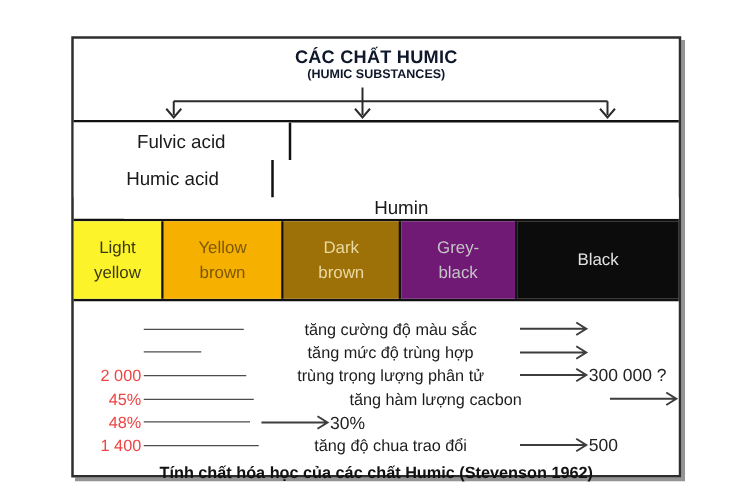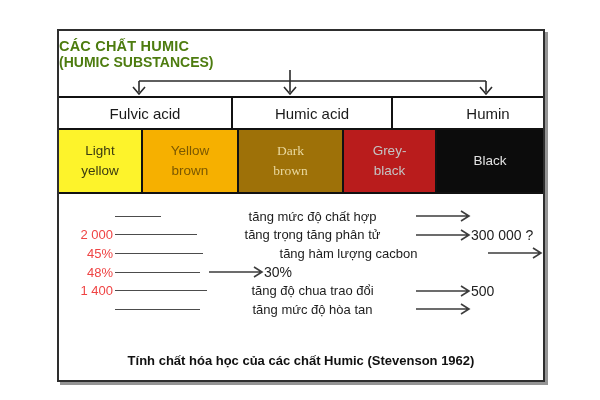--- a/index.html
+++ b/index.html
@@ -8,43 +8,43 @@
 
   .diagram-box {
     position: absolute; left: 57px; top: 29px; width: 488px; height: 353px;
     background: #fff; border: 2px solid #2e2e2e;
     box-shadow: 3px 3px 0 rgba(60,60,60,0.55);
     display: flex; flex-direction: column;
   }
 
   
   .top-section { position: relative; height: 65px; flex: none; }
-  .title { text-align: left; padding-top: 7px; color: #4d7c0f; }
+  .title { text-align: center; padding-top: 7px; color: #0f172a; }
   .title .t1 { font-size: 14.5px; font-weight: bold; letter-spacing: 0.2px; }
-  .title .t2 { font-size: 14px; font-weight: bold; }
+  .title .t2 { font-size: 10px; font-weight: bold; }
   .connector { position: absolute; left: 0; bottom: -1px; }
 
   
   .class-table { flex: none; border-top: 2px solid #111; border-bottom: 2px solid #111; }
-  .class-row { display: flex; }
+  .class-row { display: flex; flex-direction: column; }
   .class-cell {
     height: 30px; display: flex; align-items: center; justify-content: center;
     font-size: 15px; color: #1a1a1a; background: #fff;
     border-right: 2px solid #111;
   }
   .class-cell:last-child { border-right: none; margin-left: 40px; }
   .band-row { display: flex; border-top: 2px solid #111; }
   .band-cell {
     height: 62px; display: flex; flex-direction: column; align-items: center;
     justify-content: center; font-size: 13.5px; line-height: 1.5;
     border-right: 2px solid #111; text-align: center;
   }
   .band-cell:last-child { border-right: none; }
   .w-c1 { width: 174px; } .w-c2 { width: 160px; } .w-c3 { flex: 1; }
-  .w-b1 { width: 84px; } .w-b2 { width: 96px; } .w-b3 { width: 105px; font-family: Liberation Serif, serif; }
+  .w-b1 { width: 72px; } .w-b2 { width: 96px; } .w-b3 { width: 94px; }
   .w-b4 { width: 93px; } .w-b5 { flex: 1; }
 
   
   .props { flex: 1; padding-top: 13px; }
   .prow { display: flex; align-items: center; height: 18.6px; }
   .pl { width: 54px; text-align: right; font-size: 13px; color: #ef4444;
     white-space: nowrap; }
   .plc { width: 96px; display: flex; align-items: center; padding-left: 2px; }
   .pline { display: block; height: 0; border-top: 1.6px solid #4c4c4c; }
   .pc { flex: 1; text-align: center; font-size: 13px; color: #1c1c1c;
@@ -87,54 +87,67 @@
         <span>yellow</span>
       </div>
       <div class="band-cell w-b2" style="background: rgb(246, 176, 0); color: rgb(123, 88, 0);">
         <span>Yellow</span>
         <span>brown</span>
       </div>
       <div class="band-cell w-b3" style="background: rgb(158, 113, 8); color: rgb(234, 217, 160);">
         <span>Dark</span>
         <span>brown</span>
       </div>
-      <div class="band-cell w-b4" style="background: #b91c1c; color: rgb(196, 196, 196);">
+      <div class="band-cell w-b4" style="background: #701a75; color: rgb(196, 196, 196);">
         <span>Grey-</span>
         <span>black</span>
       </div>
       <div class="band-cell w-b5" style="background: rgb(12, 12, 12); color: rgb(227, 227, 227);">
         <span>Black</span>
         <span></span>
       </div>
     </div>
   </div>
 
   <div class="props">
 
+    <div class="prow">
+      <span class="pl"></span>
+      <span class="plc">
+          <i class="pline" style="width:80px"></i>
+        </span>
+      <span class="pc">tăng cường độ màu sắc</span>
+      <span class="pa">
+          <svg width="55" height="12" viewBox="0 0 55 12">
+            <path d="M0 6 H52 M45 1 L53 6 L45 11" fill="none" stroke="#3d3d3d" stroke-width="1.6"></path>
+          </svg>
+        </span>
+      <span class="pr"></span>
+    </div>
 
     <div class="prow">
       <span class="pl"></span>
       <span class="plc">
           <i class="pline" style="width:46px"></i>
         </span>
-      <span class="pc">tăng mức độ chất hợp</span>
+      <span class="pc">tăng mức độ trùng hợp</span>
       <span class="pa">
           <svg width="55" height="12" viewBox="0 0 55 12">
             <path d="M0 6 H52 M45 1 L53 6 L45 11" fill="none" stroke="#3d3d3d" stroke-width="1.6"></path>
           </svg>
         </span>
       <span class="pr"></span>
     </div>
 
     <div class="prow">
       <span class="pl">2 000</span>
       <span class="plc">
           <i class="pline" style="width:82px"></i>
         </span>
-      <span class="pc">tăng trọng tăng phân tử</span>
+      <span class="pc">trùng trọng lượng phân tử</span>
       <span class="pa">
           <svg width="55" height="12" viewBox="0 0 55 12">
             <path d="M0 6 H52 M45 1 L53 6 L45 11" fill="none" stroke="#3d3d3d" stroke-width="1.6"></path>
           </svg>
         </span>
       <span class="pr">300 000 ?</span>
     </div>
 
     <div class="prow">
       <span class="pl">45%</span>
@@ -169,31 +182,18 @@
         </span>
       <span class="pc">tăng độ chua trao đổi</span>
       <span class="pa">
           <svg width="55" height="12" viewBox="0 0 55 12">
             <path d="M0 6 H52 M45 1 L53 6 L45 11" fill="none" stroke="#3d3d3d" stroke-width="1.6"></path>
           </svg>
         </span>
       <span class="pr">500</span>
     </div>
 
-    <div class="prow">
-      <span class="pl"></span>
-      <span class="plc">
-          <i class="pline" style="width:85px"></i>
-        </span>
-      <span class="pc">tăng mức độ hòa tan</span>
-      <span class="pa">
-          <svg width="55" height="12" viewBox="0 0 55 12">
-            <path d="M0 6 H52 M45 1 L53 6 L45 11" fill="none" stroke="#3d3d3d" stroke-width="1.6"></path>
-          </svg>
-        </span>
-      <span class="pr"></span>
-    </div>
 
   </div>
 
   <div class="caption">Tính chất hóa học của các chất Humic (Stevenson 1962)</div>
 
 </div>
 
 </body></html>

